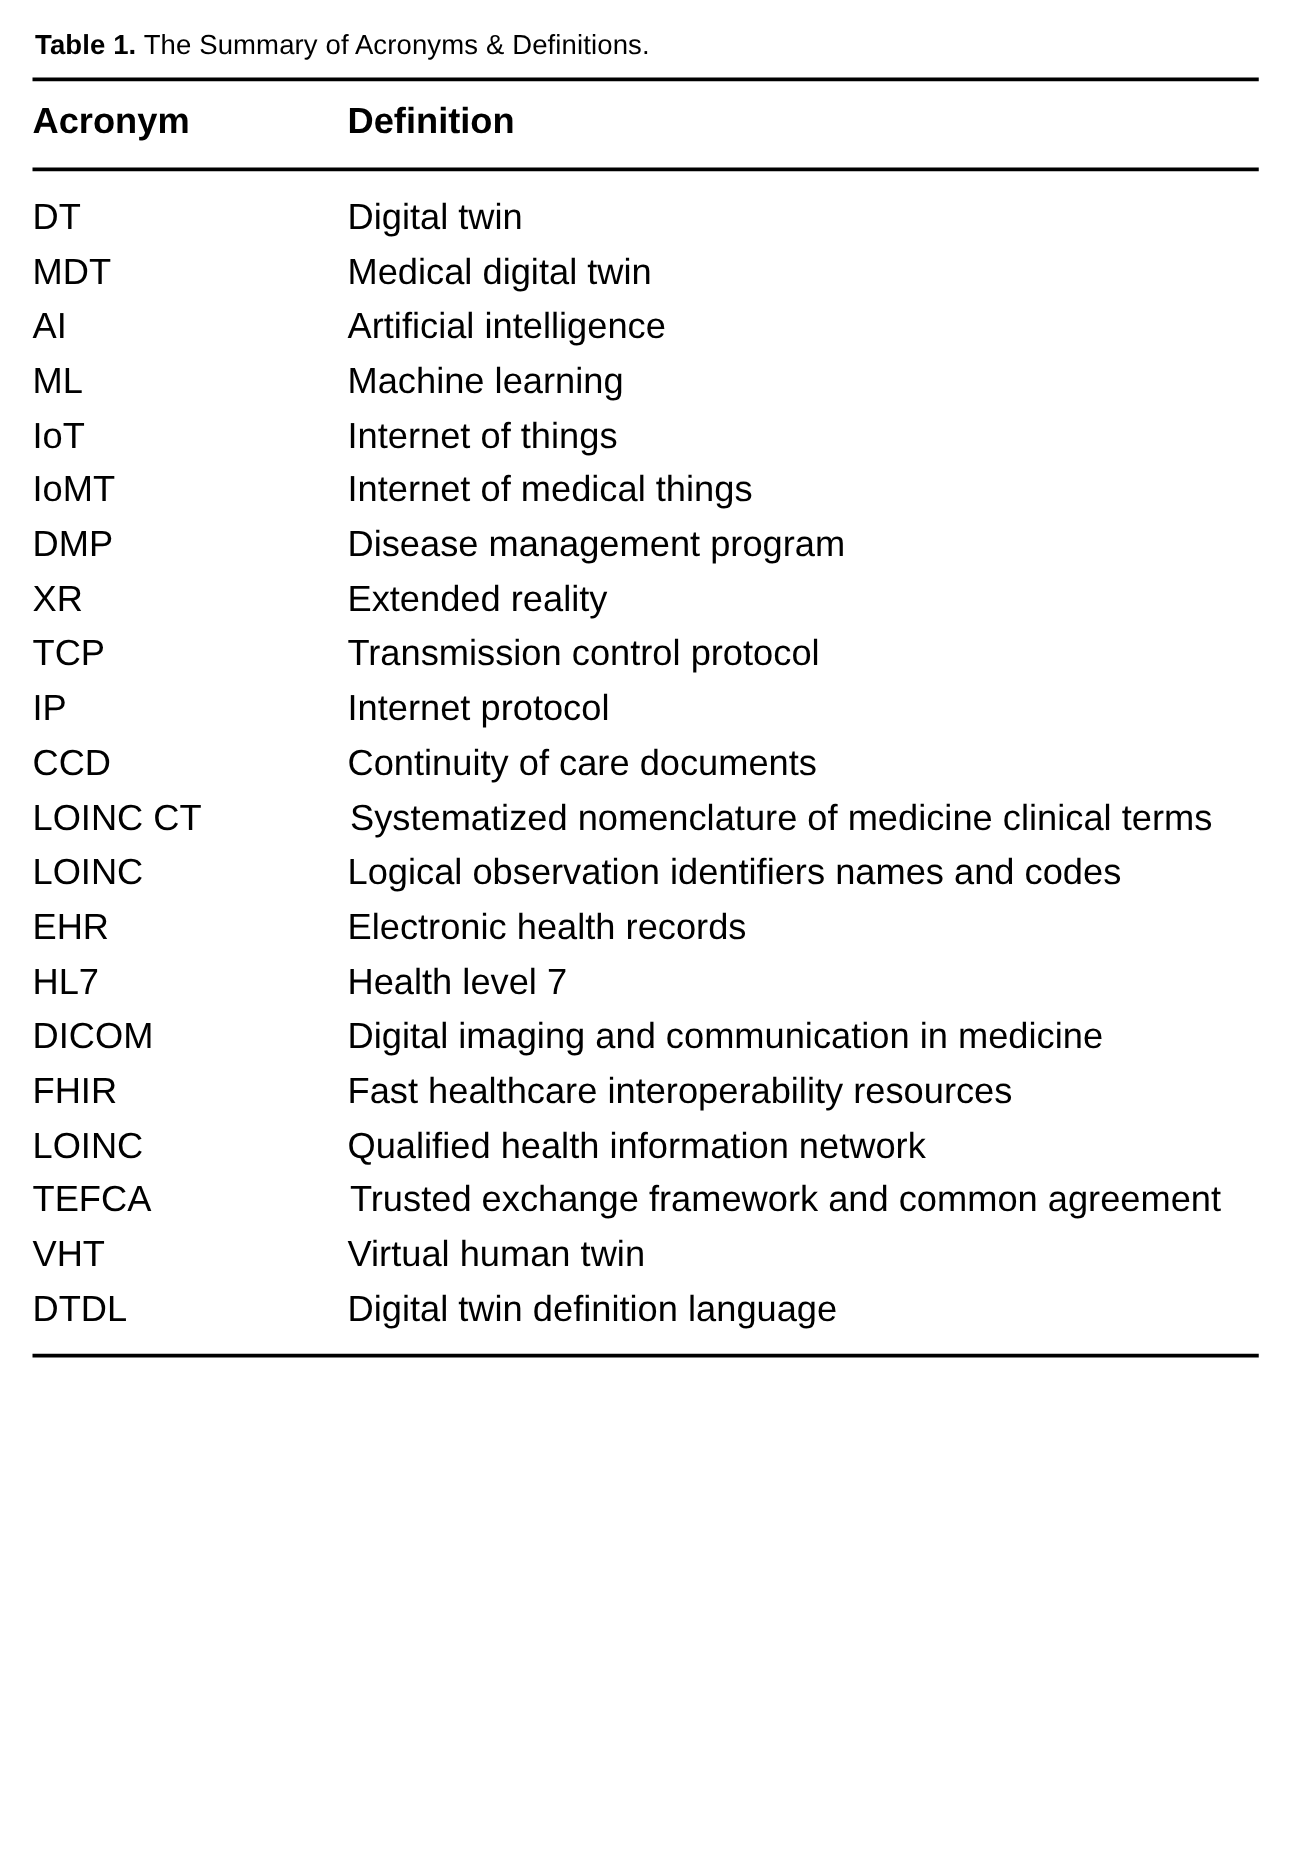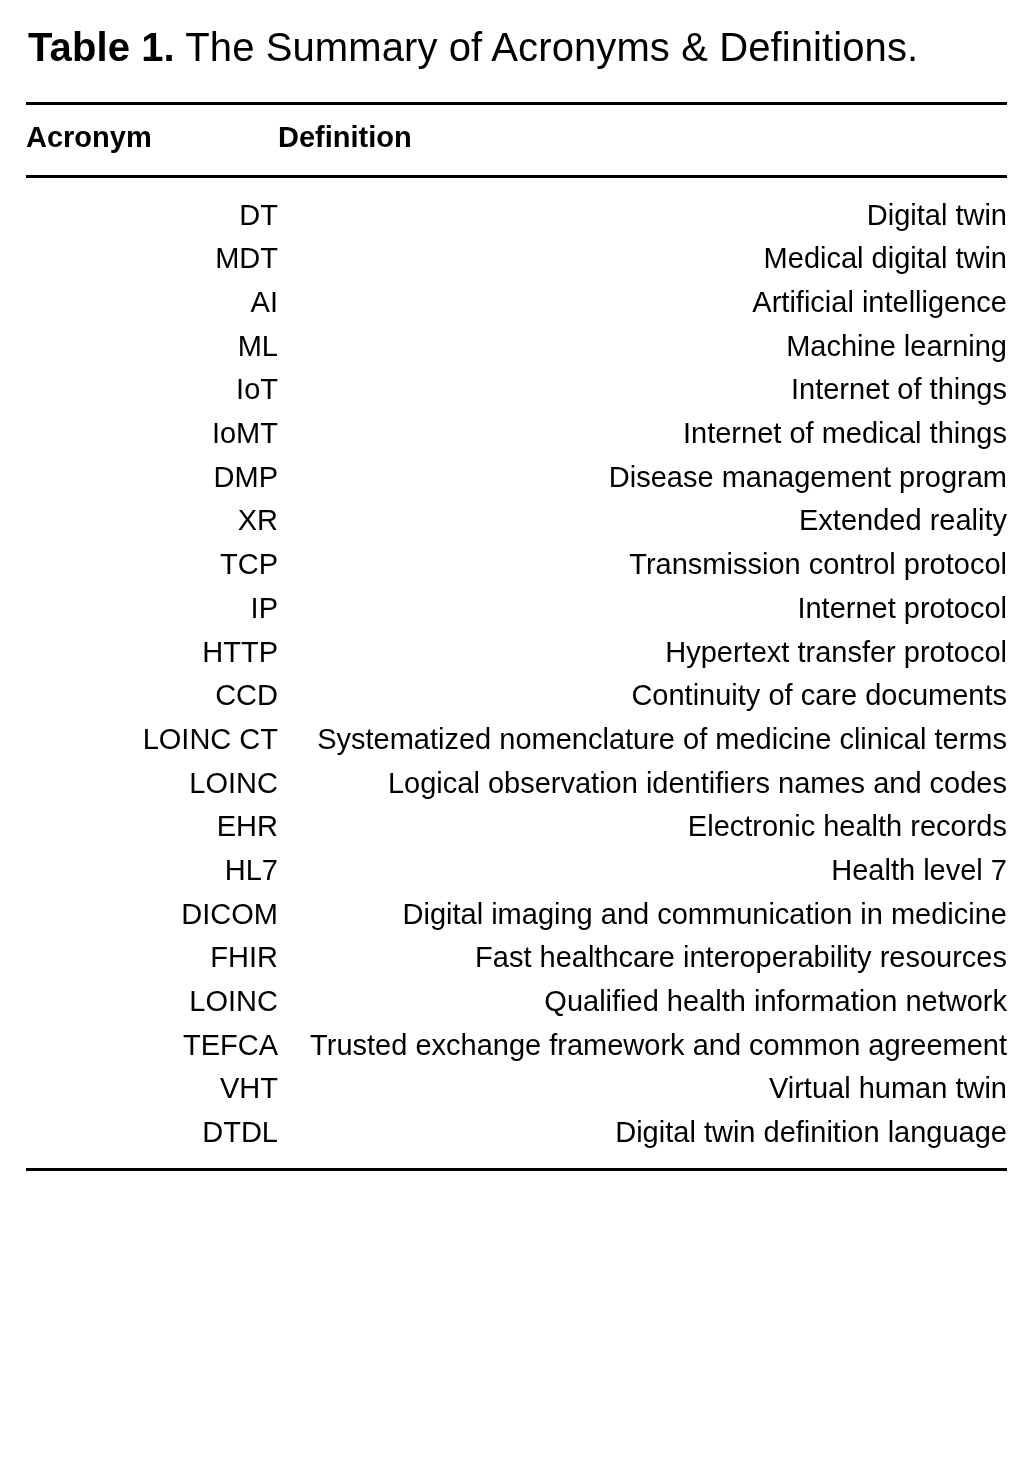--- a/index.html
+++ b/index.html
@@ -13,23 +13,23 @@
     font-family: "Liberation Sans", sans-serif;
     color: #000000;
     -webkit-font-smoothing: antialiased;
   }
   .table-wrap {
     box-sizing: border-box;
     width: 1033px;
     padding: 22px 26px 0 26px;
   }
   .caption {
-    font-size: 40px;
+    font-size: 22px;
     line-height: 1.26;
-    margin: 0 0 30px 2px;
+    margin: 0 0 12px 2px;
     letter-spacing: 0.1px;
   }
   .caption .caption-label {
     font-weight: bold;
   }
   .caption .caption-text {
     font-weight: normal;
   }
   .rule {
     border: 0;
@@ -49,21 +49,21 @@
   table.acronyms col.col-def { width: auto; }
   table.acronyms th {
     text-align: left;
     font-weight: bold;
     font-size: 29px;
     line-height: 1.25;
     padding: 14px 0 16px 0;
     vertical-align: top;
   }
   table.acronyms td {
-    text-align: right;
+    text-align: left;
     font-size: 29px;
     line-height: 1.30;
     padding: 3px 0 3px 0;
     vertical-align: top;
   }
   table.acronyms tbody tr:first-child td {
     padding-top: 16px;
   }
   table.acronyms tbody tr:last-child td {
     padding-bottom: 16px;
@@ -143,24 +143,20 @@
       </tr>
       <tr>
         <td>TCP</td>
         <td class="def">Transmission control protocol</td>
       </tr>
       <tr>
         <td>IP</td>
         <td class="def">Internet protocol</td>
       </tr>
       <tr>
-        <td>HTTP</td>
-        <td class="def">Hypertext transfer protocol</td>
-      </tr>
-      <tr>
         <td>CCD</td>
         <td class="def">Continuity of care documents</td>
       </tr>
       <tr>
         <td>LOINC CT</td>
         <td class="def wrap">Systematized nomenclature of medicine clinical terms</td>
       </tr>
       <tr>
         <td>LOINC</td>
         <td class="def">Logical observation identifiers names and codes</td>

